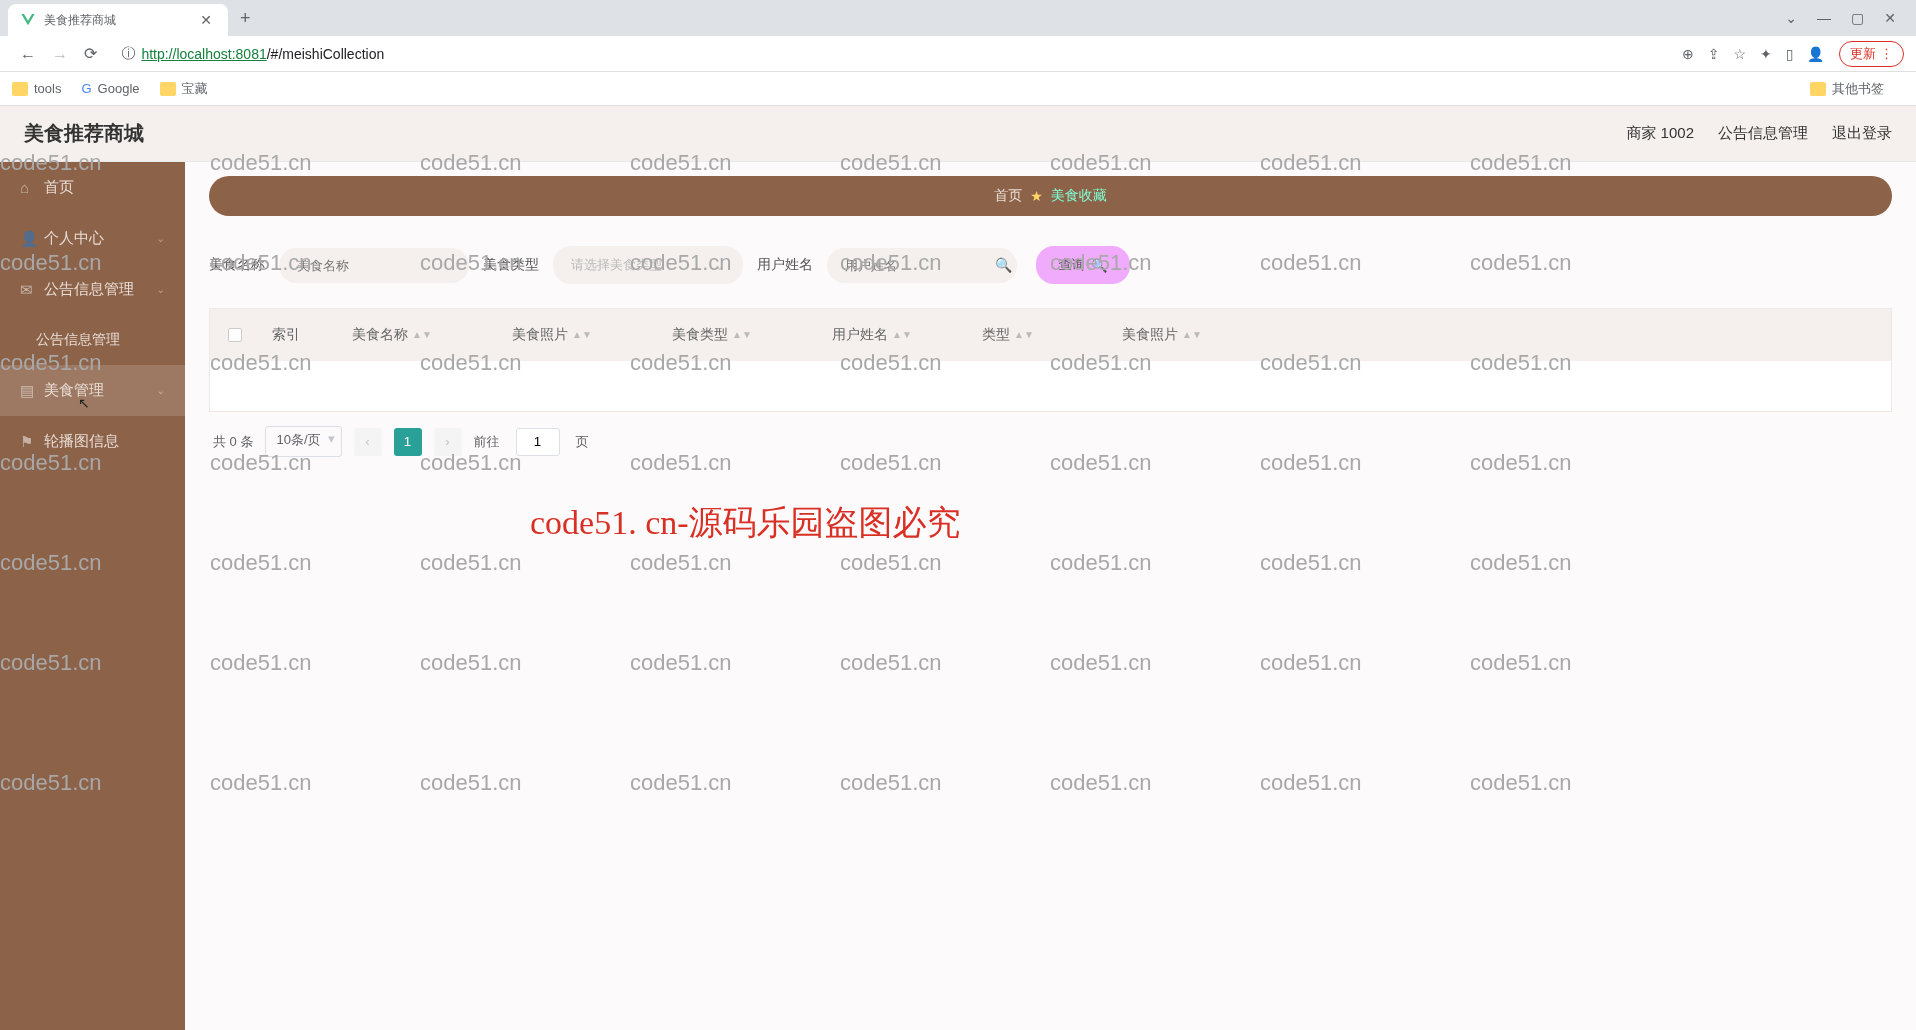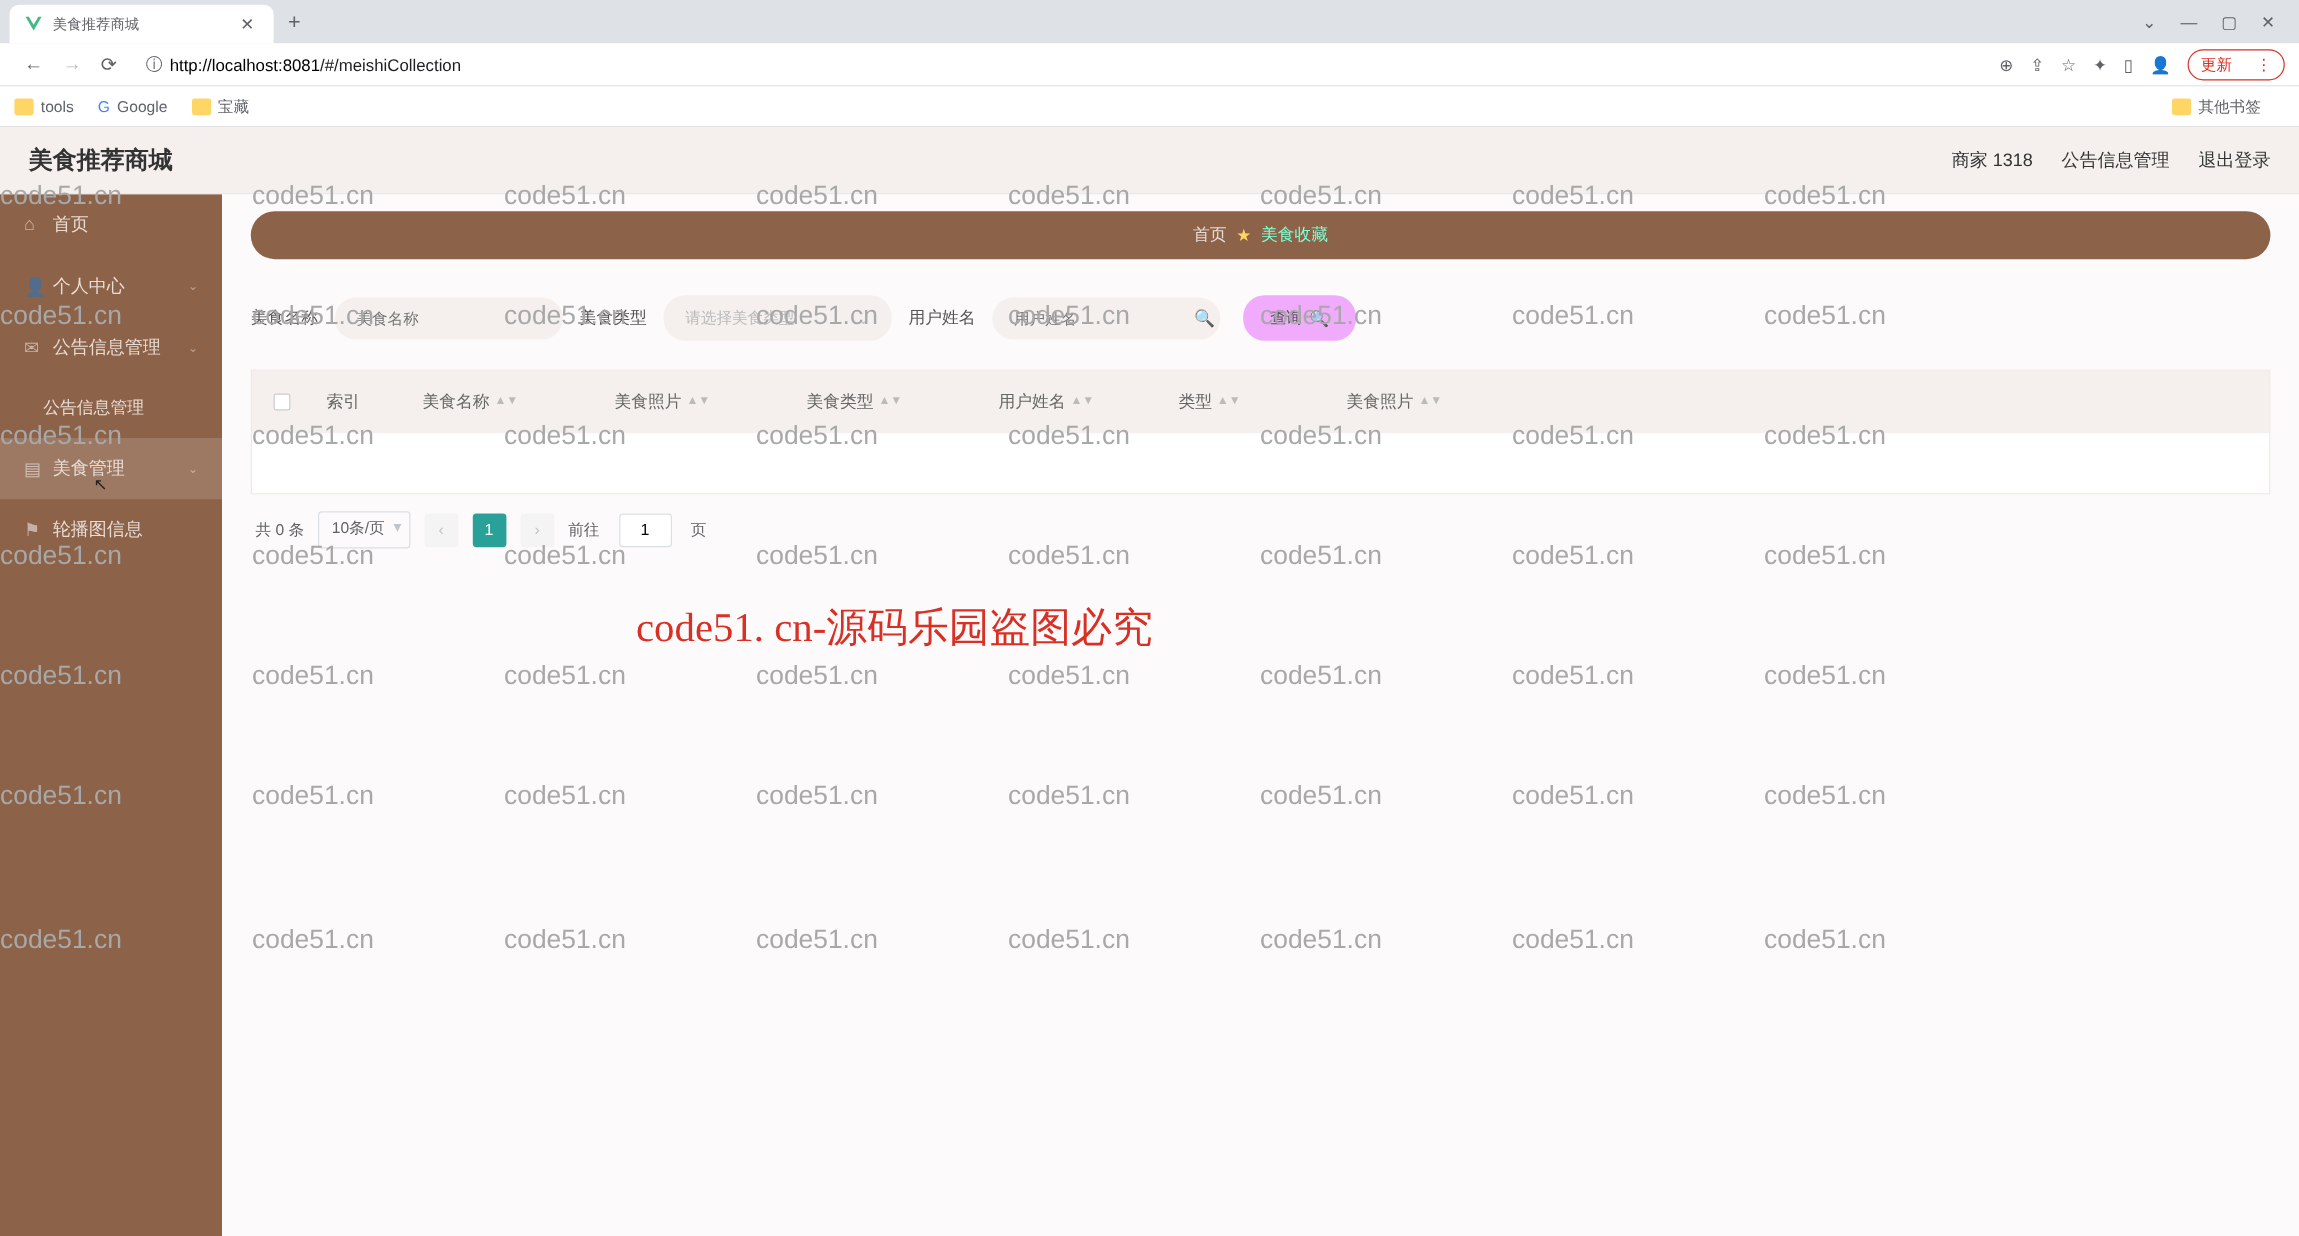--- a/index.html
+++ b/index.html
@@ -15,23 +15,23 @@
 .new-tab { margin-left: 12px; color: #5f6368; font-size: 18px; }
 .window-controls { margin-left: auto; display: flex; gap: 20px; padding-right: 12px; color: #5f6368; }
 .window-controls span { font-size: 14px; }
 
 .addr-bar { display: flex; align-items: center; background: #fff; height: 36px; padding: 0 12px; border-bottom: 1px solid #e0e0e0; }
 .nav-btn { color: #5f6368; padding: 0 8px; font-size: 16px; }
 .nav-btn.disabled { color: #bbb; }
 .url-box { flex: 1; display: flex; align-items: center; margin: 0 8px; padding: 4px 8px; border-radius: 14px; }
 .url-icon { color: #5f6368; margin-right: 6px; }
 .url-text { color: #202124; font-size: 14px; }
-.url-text .host { color: #000000; }
+.url-text .host { color: #15803d; text-decoration: underline; }
 .right-icons { display: flex; align-items: center; gap: 14px; color: #5f6368; }
-.update-btn { border: 1px solid #d93025; border-radius: 14px; padding: 3px 10px; color: #d93025; font-size: 13px; display: flex; align-items: center; gap: 20px; }
+.update-btn { border: 1px solid #d93025; border-radius: 14px; padding: 3px 10px; color: #d93025; font-size: 13px; display: flex; align-items: center; gap: 4px; }
 
 .bookmark-bar { display: flex; align-items: center; background: #fff; height: 34px; padding: 0 12px; font-size: 13px; color: #5f6368; border-bottom: 1px solid #e0e0e0; }
 .bm-item { display: flex; align-items: center; margin-right: 20px; gap: 6px; }
 .bm-folder { width: 16px; height: 14px; background: #ffd666; border-radius: 2px; }
 .bm-right { margin-left: auto; }
 
 
 .app { display: flex; flex-direction: column; height: calc(1030px - 106px); }
 .app-header { display: flex; align-items: center; height: 56px; padding: 0 24px; background: #f5f0ee; border-bottom: 1px solid #e8e8e8; }
 .app-title { font-size: 20px; font-weight: bold; color: #333; }
@@ -145,21 +145,21 @@
         <span class="bm-folder"></span>
         <span>其他书签</span>
       </div>
   </div>
 </div>
 
 <div class="app">
   <div class="app-header">
     <div class="app-title">美食推荐商城</div>
     <div class="header-right">
-      <span>商家 1318</span>
+      <span>商家 1002</span>
       <span>公告信息管理</span>
       <span>退出登录</span>
     </div>
   </div>
 
   <div class="app-body">
     <div class="sidebar">
       <div class="menu-item">
         <span class="menu-icon">⌂</span>
         <span>首页</span>

